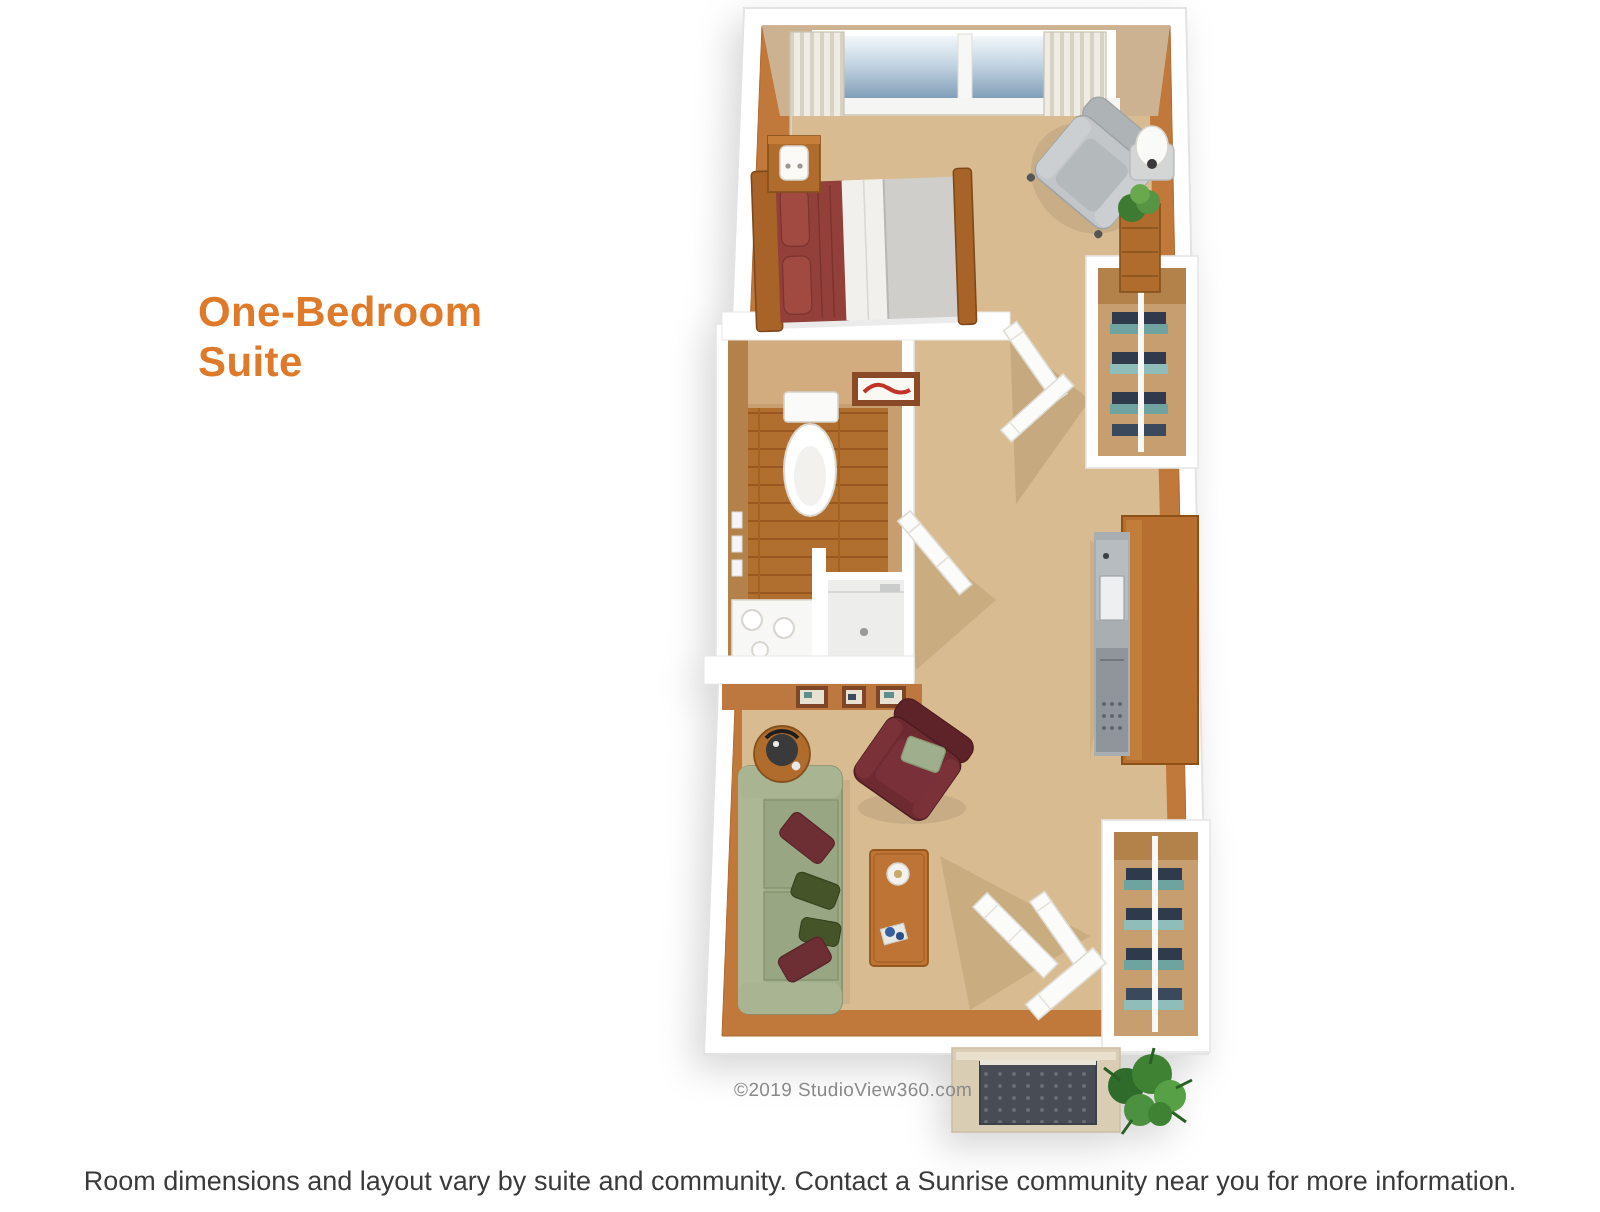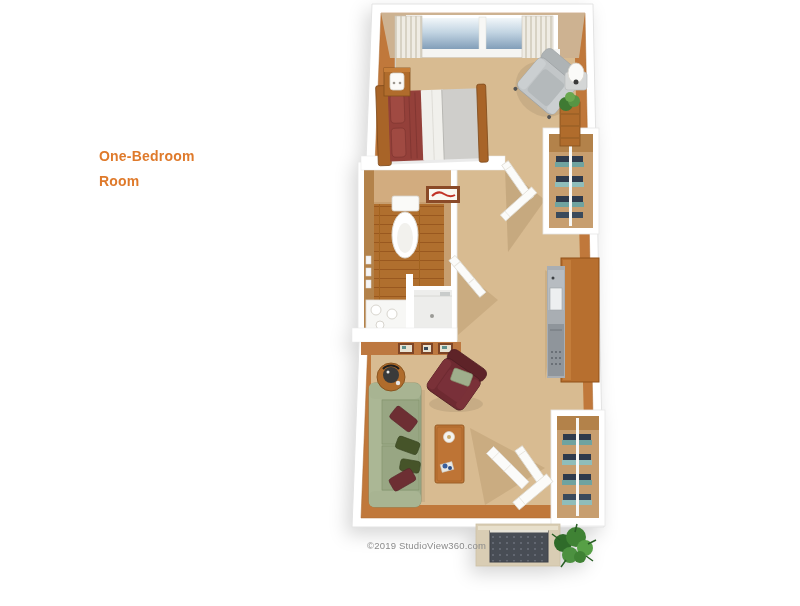--- a/index.html
+++ b/index.html
@@ -1,33 +1,33 @@
 <!DOCTYPE html>
 <html><head>
 <meta charset="utf-8">
 <style>
   html,body{margin:0;padding:0;background:#ffffff;}
   .page{position:relative;width:800px;height:606px;background:#fff;overflow:hidden;
         font-family:"Liberation Sans", sans-serif;}
-  .plan-title{position:absolute;left:99px;top:144px;color:#DF7A2B;font-size:14px;
+  .plan-title{position:absolute;left:99px;top:144px;color:#DF7A2B;font-size:21px;
         font-weight:bold;line-height:25px;letter-spacing:.2px;}
   .credit{position:absolute;left:367px;top:540px;font-size:9.5px;color:#8A8A8A;letter-spacing:.2px;}
   .caption{position:absolute;left:0;top:583px;width:800px;text-align:center;
         font-size:13.5px;color:#3A3A3A;}
   svg.plan{position:absolute;left:0;top:0;
         filter:drop-shadow(-5px 7px 9px rgba(0,0,0,0.16));}
 </style>
 </head>
 <body>
 
 <div class="page">
 
   <div class="plan-title">
     <div>One-Bedroom</div>
-    <div>Room</div>
+    <div>Suite</div>
   </div>
 
   <svg class="plan" width="800" height="606" viewBox="0 0 800 606">
     <defs>
       <pattern id="curt" width="5" height="6" patternUnits="userSpaceOnUse">
         <rect width="5" height="6" fill="#EFECE4"></rect>
           <rect width="2" height="6" fill="#D7D2C4"></rect>
       </pattern>
       <pattern id="wood" width="40" height="9" patternUnits="userSpaceOnUse">
         <rect width="40" height="9" fill="#B06F2E"></rect>
@@ -355,13 +355,14 @@
         <circle cx="585" cy="548" r="8" fill="#57A046"></circle>
           <circle cx="570" cy="555" r="8" fill="#4C9140"></circle>
         <circle cx="580" cy="557" r="6" fill="#3F8234"></circle>
         <path d="M560,540 l-8,-6 M575,532 l2,-8 M588,544 l8,-4 M586,556 l7,5 M566,560 l-5,7" stroke="#2A5F26" stroke-width="1.5" fill="none"></path>
       </g>
     </g>
   </svg>
 
   <div class="credit">©2019 StudioView360.com</div>
 
+  <div class="caption">Room dimensions and layout vary by suite and community. Contact a Sunrise community near you for more information.</div>
 </div>
 
 </body></html>

